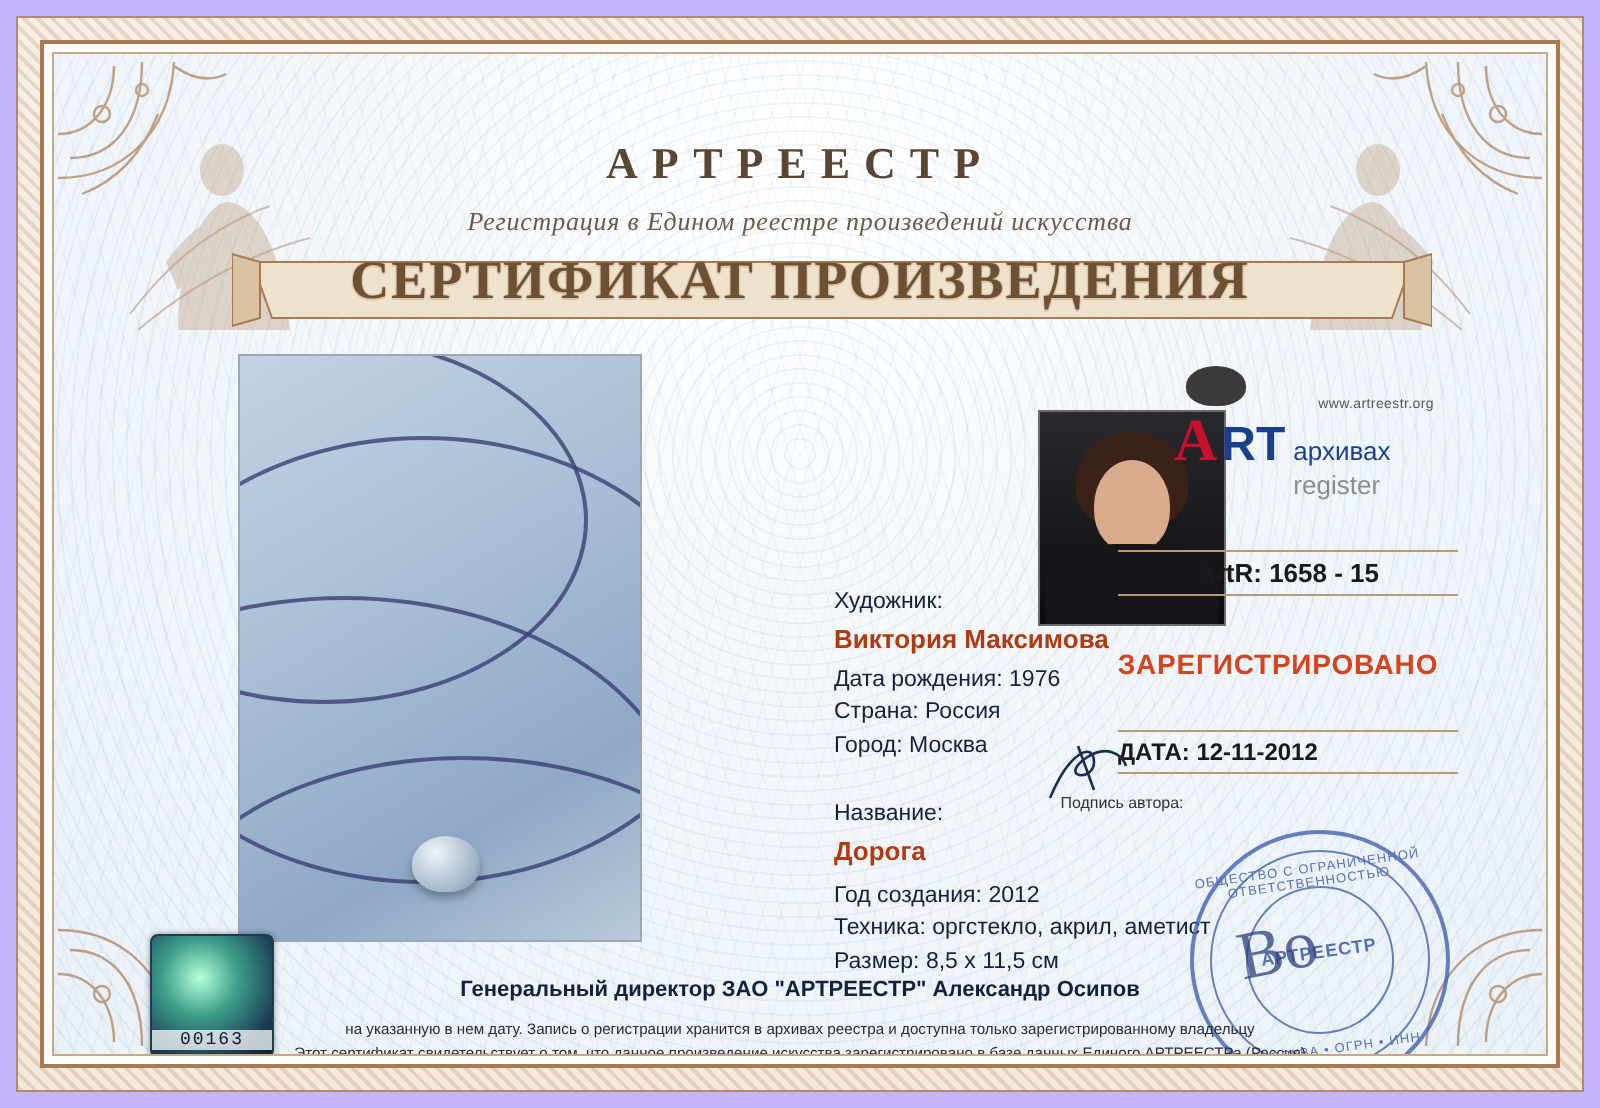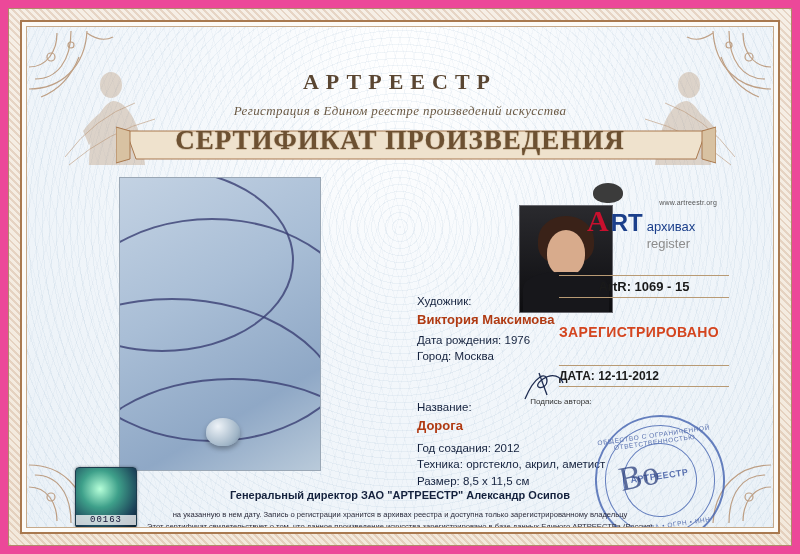--- a/index.html
+++ b/index.html
@@ -11,21 +11,21 @@
     width: 800px;
     height: 554px;
     overflow: hidden;
     font-family: "Liberation Sans", sans-serif;
   }
 
   #certificate {
     position: relative;
     width: 800px;
     height: 554px;
-    background: #ec4899;
+    background: #c4b5fd;
     box-sizing: border-box;
   }
 
   
   .frame-outer {
     position: absolute;
     left: 8px; top: 8px;
     width: 784px; height: 538px;
     border: 1px solid #b08a6a;
     box-sizing: border-box;
@@ -542,30 +542,34 @@
       <div class="mark">
         <span class="a">A</span>
         <span class="rt">RT</span>
         <span class="words">
           <span class="w1">архивах</span><br>
           <span class="w2">register</span>
         </span>
       </div>
     </div>
 
-    <div class="artr-box">ArtR: 1069 - 15</div>
+    <div class="artr-box">ArtR: 1658 - 15</div>
     <div class="registered">ЗАРЕГИСТРИРОВАНО</div>
     <div class="date-box">ДАТА: 12-11-2012</div>
 
     <div class="meta">
       <div class="lbl">Художник:</div>
       <div class="name">Виктория Максимова</div>
       <div>
         <span class="lbl">Дата рождения:</span>
         <span>1976</span>
+      </div>
+      <div>
+        <span class="lbl">Страна:</span>
+        <span>Россия</span>
       </div>
       <div>
         <span class="lbl">Город:</span>
         <span>Москва</span>
       </div>
     </div>
 
     <svg class="sig-glyph" width="60" height="34" viewBox="0 0 60 34">
       <g fill="none" stroke="#1d2b50" stroke-width="1.3">
         <path d="M12 30 C 22 6, 34 2, 34 12 C 34 22, 16 20, 30 10 C 40 3, 48 8, 50 14"></path>

